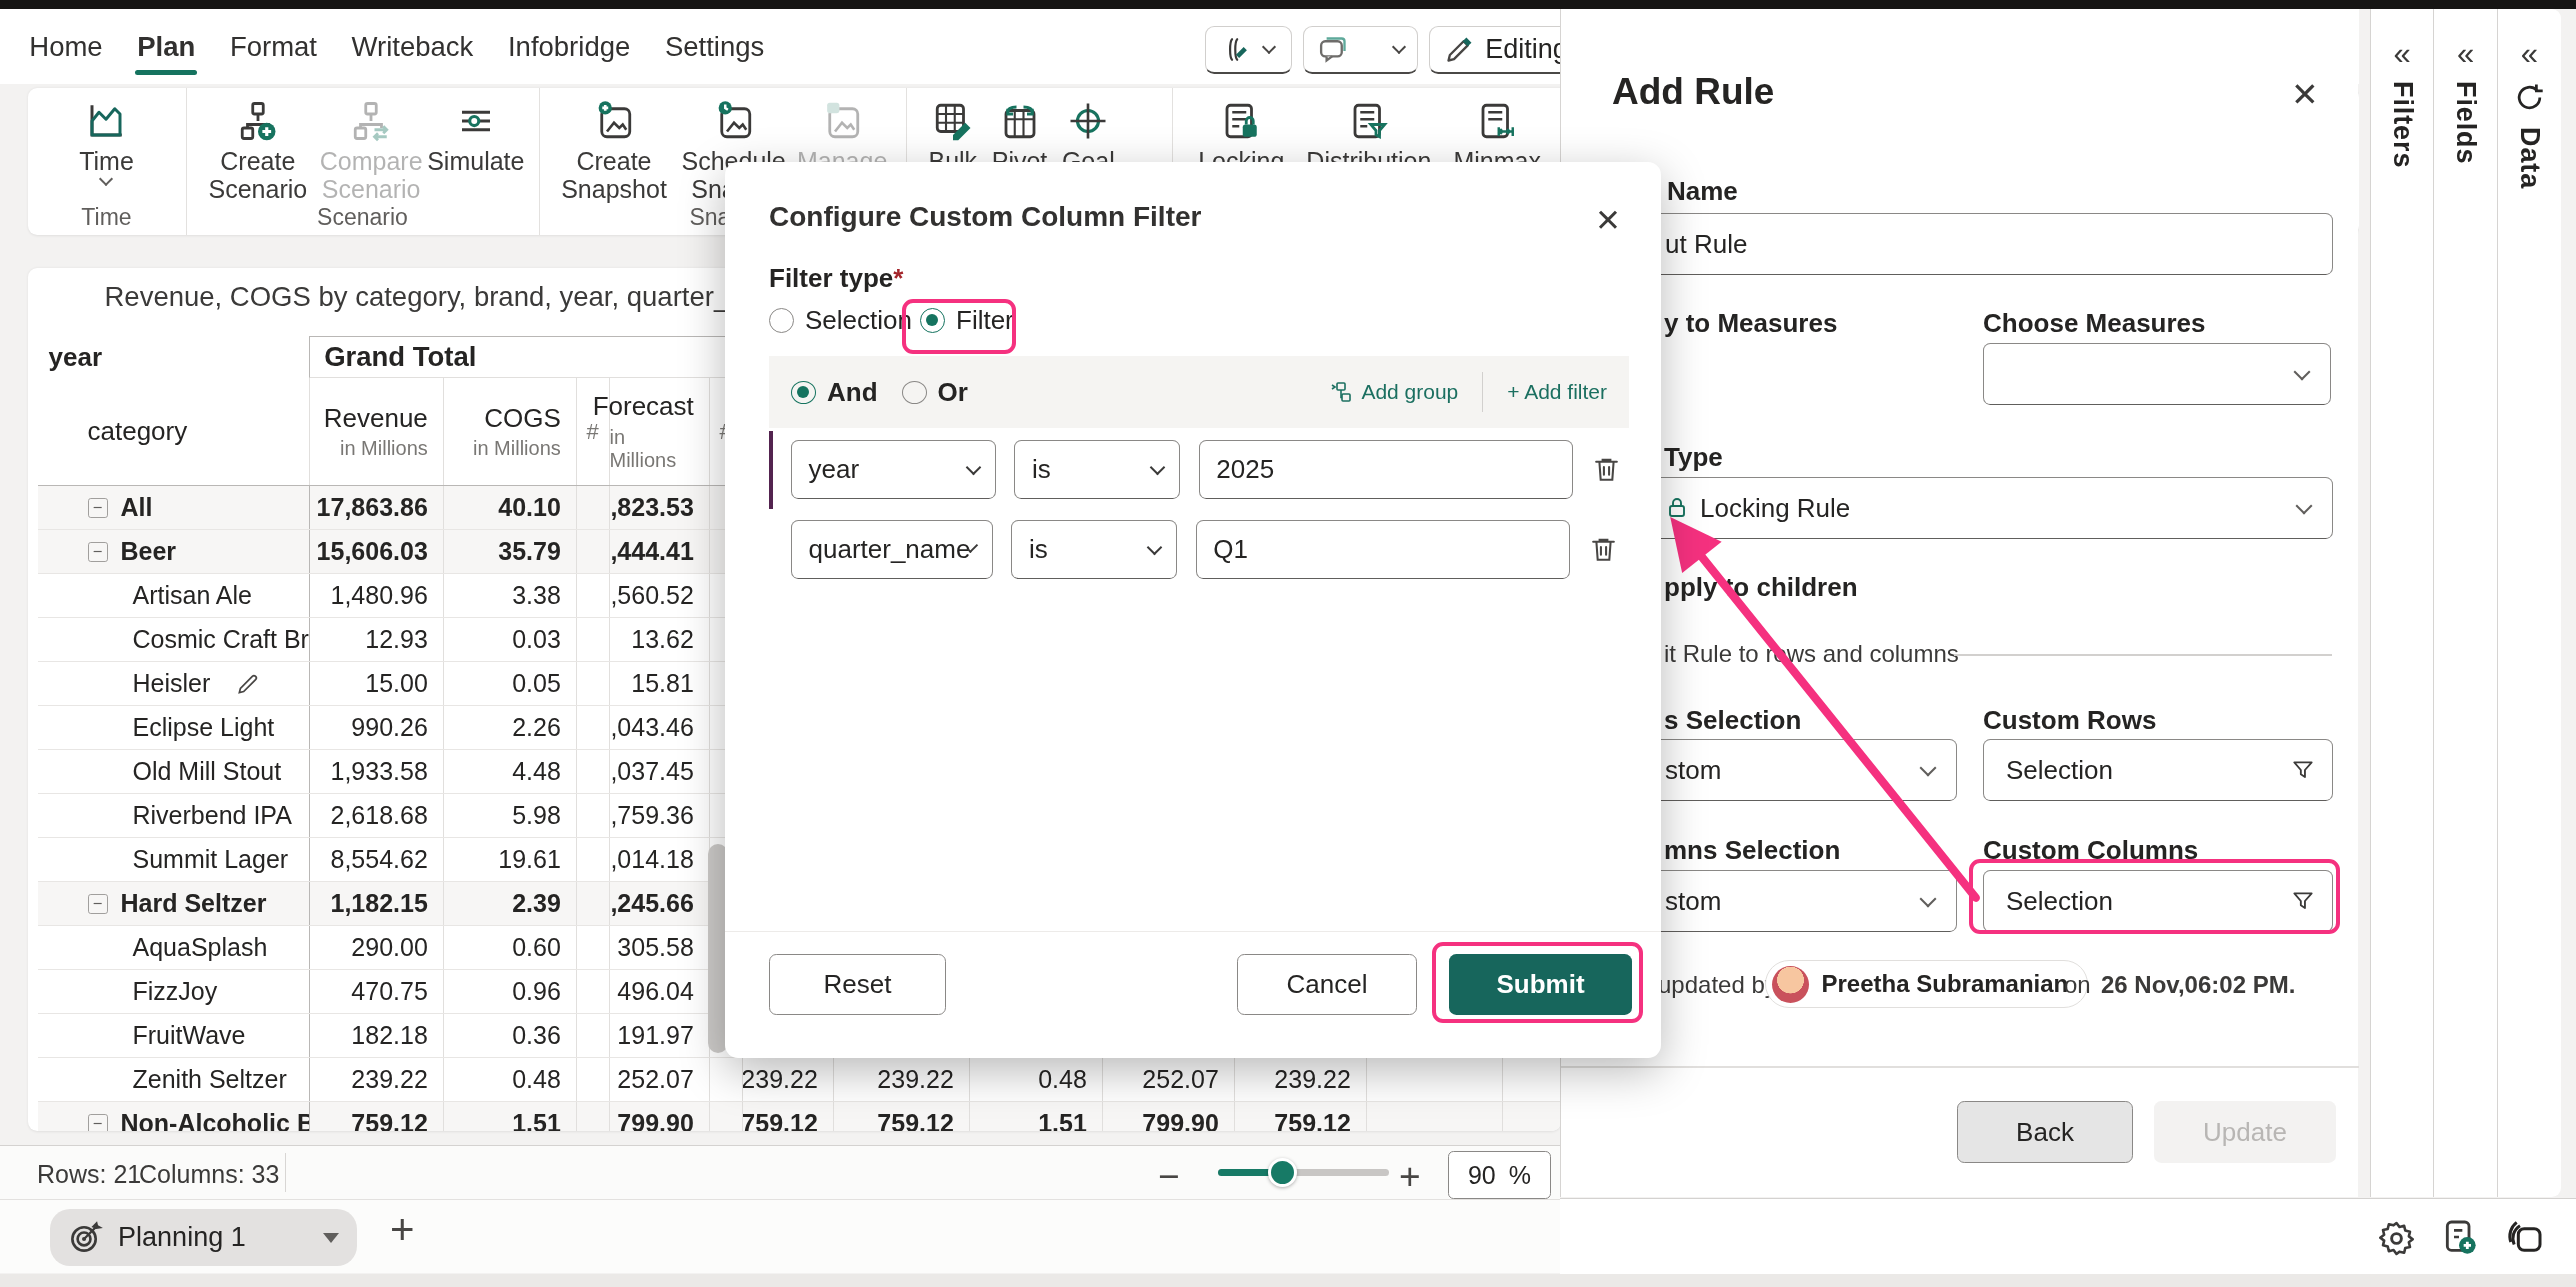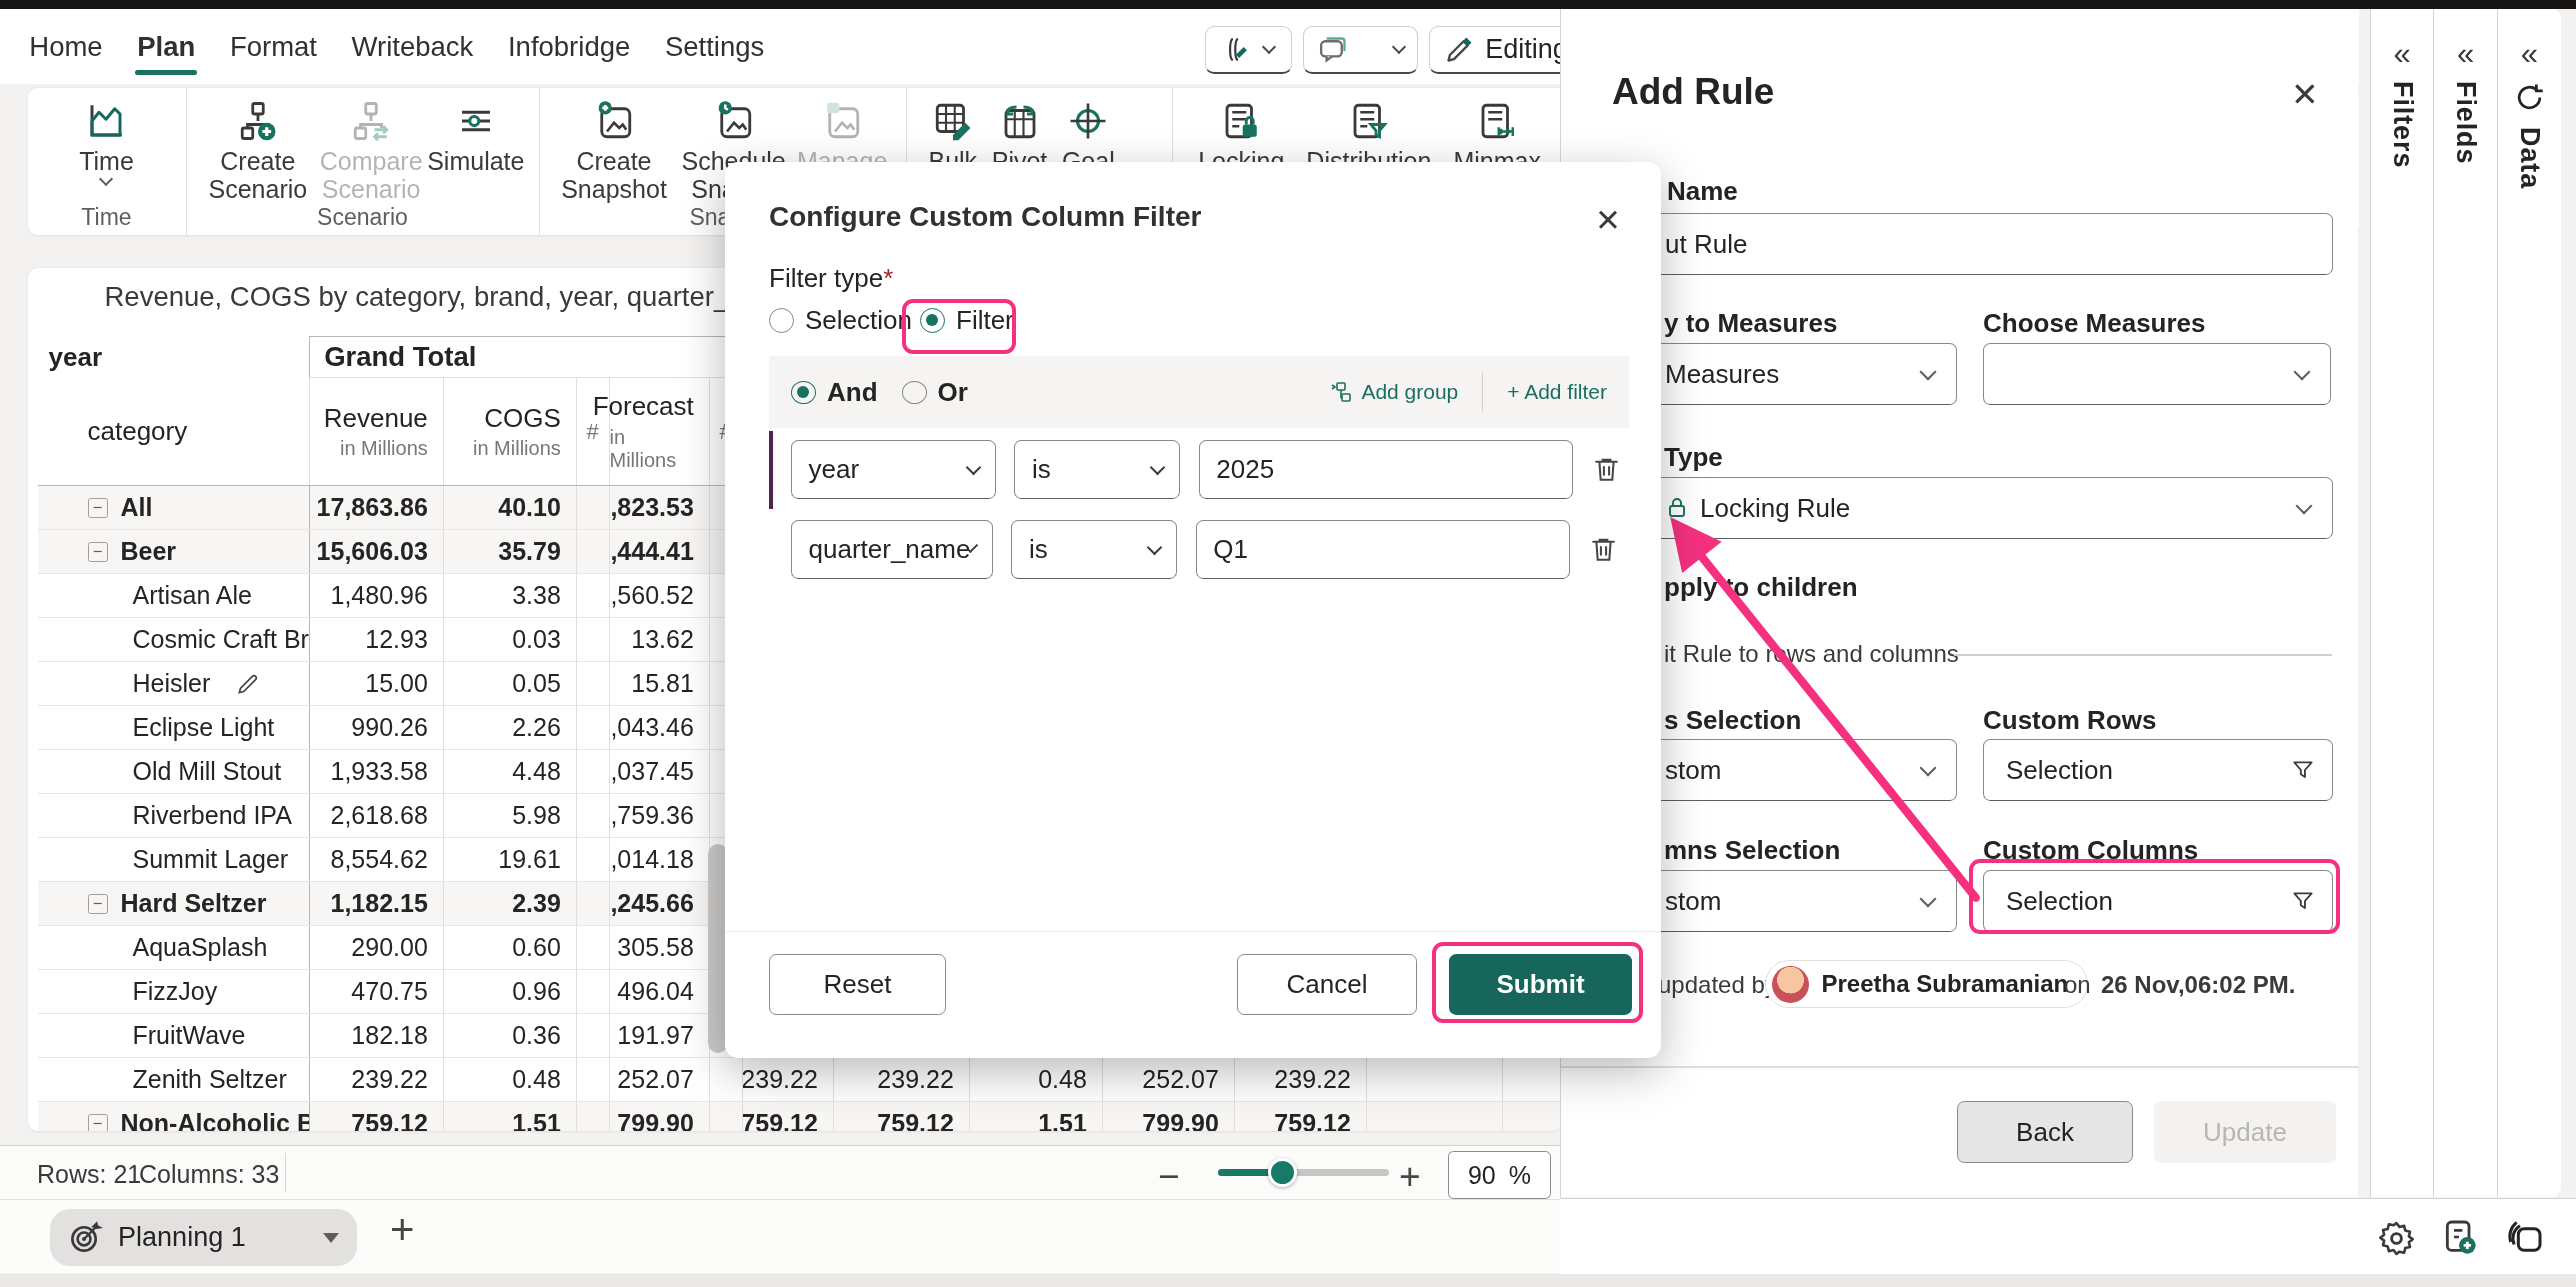--- a/index.html
+++ b/index.html
@@ -83,21 +83,21 @@
   .railcard{position:absolute;left:11px;top:0;width:191px;height:1188px;background:#fff;border-radius:0 9.2px 9.2px 0;border-left:0.9px solid #d6d4d2;display:flex}
   .strip{width:64px;height:100%;border-right:0.9px solid #d6d4d2;display:flex;flex-direction:column;align-items:center;padding-top:31px;gap:13px}
   .strip:last-child{border-right:none}
   .strip .dbl{font-size:31px;color:#3b3a39;line-height:27.5px}
   .vlabel{writing-mode:vertical-rl;font-size:27px;font-weight:700;color:#252423;letter-spacing:0.9px}
   .bricons{left:1560px;top:1198px;width:1016px;height:76px;background:#fff;border-top:0.9px solid #d4d2d0;z-index:12}
   
   .modal{left:725px;top:162px;width:936px;height:896px;background:#fff;border-radius:13px;box-shadow:0 13px 46px rgba(0,0,0,.28);z-index:30}
   .mtitle{position:absolute;left:44px;top:39px;font-size:28px;font-weight:700;color:#323130}
   .mclose{position:absolute;left:870px;top:40px;font-size:31px;color:#3b3a39;font-weight:300}
-  .mlabel{position:absolute;left:44px;top:101px;font-size:26px;font-weight:400}
+  .mlabel{position:absolute;left:44px;top:101px;font-size:26px;font-weight:700}
   .req{color:#a4262c}
   .radio{width:25px;height:25px;border:1.8px solid #8a8886;border-radius:50%;display:inline-block;position:relative;flex:0 0 25px}
   .radio.on{border-color:#15735f}
   .radio.on::after{content:"";position:absolute;left:4.6px;top:4.6px;width:12px;height:12px;border-radius:50%;background:#15735f}
   .rrow{position:absolute;display:flex;align-items:center;gap:11px;font-size:26px}
   .gbox{position:absolute;left:44px;top:194px;width:860px;height:72px;background:#f5f4f2;display:flex;align-items:center;padding:0 22px}
   .accent{position:absolute;left:44px;top:269px;width:3.7px;height:78px;background:#53234f}
   .glink{display:flex;align-items:center;gap:7px;color:#1b6f60;font-size:21px;cursor:pointer}
   .mrow{position:absolute;left:66px;display:flex;align-items:center;gap:18.4px}
   .msel,.mval{height:59px;background:#fff;border:0.9px solid #8a8886;border-bottom:1.8px solid #605e5c;border-radius:7.3px;display:flex;align-items:center;font-size:26px;padding:0 16.5px;position:relative}
@@ -695,24 +695,20 @@
   <div class="abs panel">
     <span class="ptitle">Add Rule</span>
     <span class="pclose">✕</span>
 
     <span class="plabel" style="left:106px;top:167px">Name</span>
     <div class="pfield" style="left:-55px;top:204px;width:827px;height:62px;padding-left:158px">
       <span>ut Rule</span>
     </div>
 
     <span class="plabel" style="left:103px;top:299px">y to Measures</span>
-    <div class="pfield" style="left:-55px;top:334px;width:451px;height:62px;padding-left:158px">
-      <span>Measures</span>
-        <span class="fchev"></span>
-    </div>
     <span class="plabel" style="left:422px;top:299px">Choose Measures</span>
     <div class="pfield" style="left:422px;top:334px;width:348px;height:62px">
       <span class="fchev"></span>
     </div>
 
     <span class="plabel" style="left:103px;top:433px">Type</span>
     <div class="pfield" style="left:-55px;top:468px;width:827px;height:62px;padding-left:158px;gap:11px">
       <span style="display:inline-flex">
         <svg class="ic" width="24" height="24" viewBox="0 0 24 24" fill="none">
             <rect x="5" y="10" width="14" height="10" rx="2" stroke="#17735f" stroke-width="1.9"></rect>

